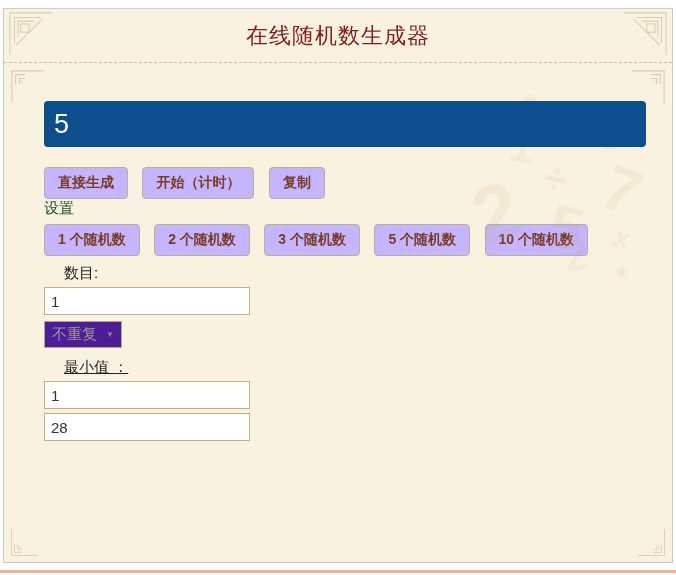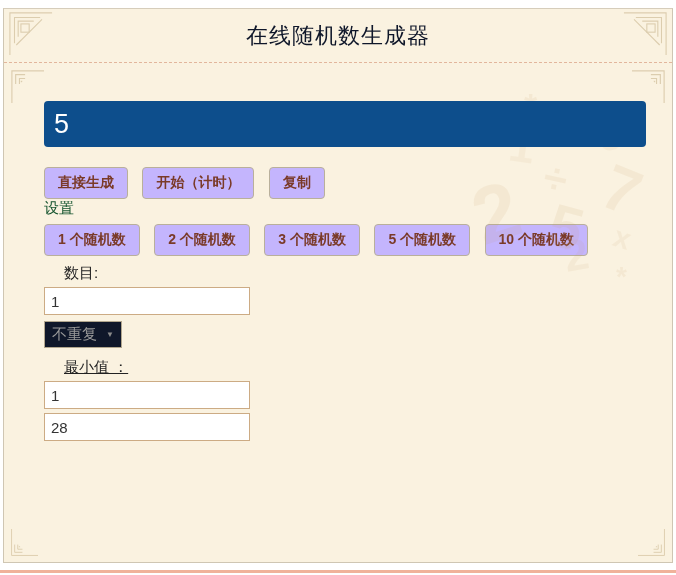--- a/index.html
+++ b/index.html
@@ -21,21 +21,21 @@
   
   .header {
     position: relative;
     height: 54px;
     border-bottom: 1px dashed #e2b69c;
   }
   .page-title {
     text-align: center;
     line-height: 54px;
     font-size: 22px;
-    color: #0f172a;
+    color: #7f1d1d;
     letter-spacing: 1px;
   }
   .corner {
     position: absolute;
     pointer-events: none;
     opacity: 0.9;
   }
   .corner svg { display: block; }
   .hdr-tl { left: 5px;  top: 3px; }
   .hdr-tr { right: 5px; top: 3px; transform: scaleX(-1); }
@@ -108,21 +108,21 @@
     padding: 0 6px;
     font-size: 15px;
     color: #333333;
     font-family: "Liberation Sans", "DejaVu Sans", sans-serif;
   }
   .select-box {
     display: inline-flex;
     align-items: center;
     margin-top: 6px;
     height: 27px;
-    background: #0f172a;
+    background: #4c1d95;
     border: 1px solid #b1a68e;
     padding: 0 7px;
     font-size: 15px;
     color: #9a9a9a;
     cursor: pointer;
   }
   .select-arrow {
     font-size: 8px;
     color: #8a8a8a;
     margin-left: 9px;

